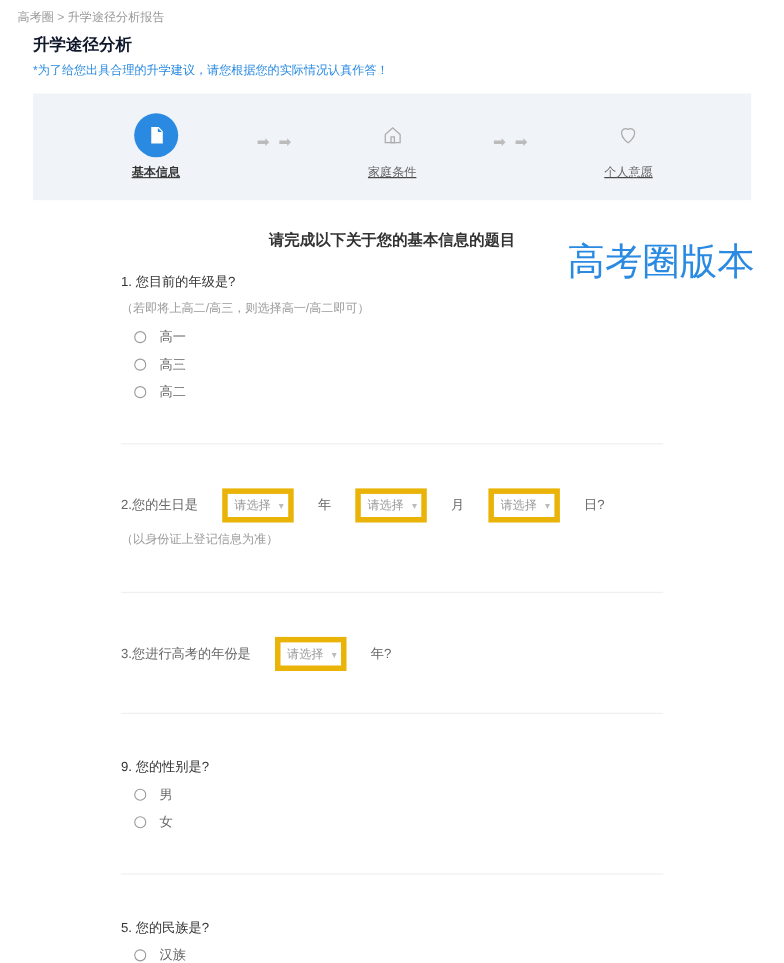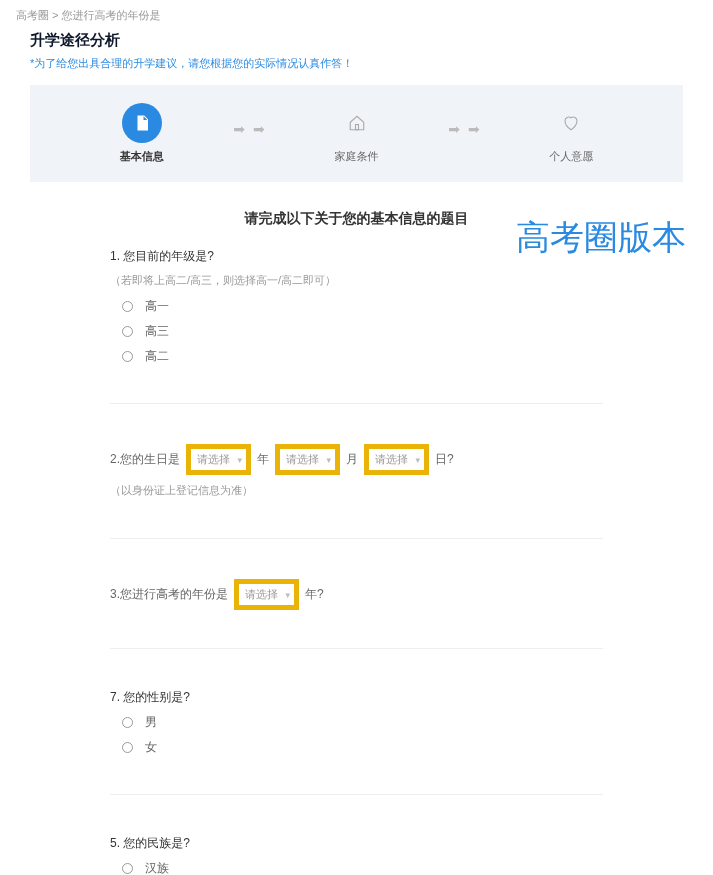--- a/index.html
+++ b/index.html
@@ -3,53 +3,53 @@
   <meta charset="utf-8">
   <style>
     * { box-sizing: border-box; margin: 0; padding: 0; }
     body { font-family: "Microsoft YaHei", Arial, sans-serif; font-size: 12px; color: #333; background: #fff; width: 713px; }
     .breadcrumb { padding: 8px 16px; color: #999; font-size: 11px; }
     .breadcrumb span { color: #999; }
     .main { padding: 0 30px 40px; }
     .title { font-size: 15px; font-weight: bold; color: #0f172a; margin-bottom: 6px; }
     .subtitle { font-size: 11px; color: #2a8ae2; margin-bottom: 14px; }
     .steps { background: #f0f4f8; padding: 18px 24px; display: flex; align-items: center; justify-content: space-around; }
-    .step { display: flex; flex-direction: column; align-items: center; flex: 1; }
+    .step { display: flex; flex-direction: column; align-items: center; flex: 1; text-decoration: underline; }
     .step-icon { width: 40px; height: 40px; border-radius: 50%; display: flex; align-items: center; justify-content: center; margin-bottom: 6px; }
     .step-icon.active { background: #2a8ae2; color: #fff; }
     .step-icon.inactive { color: #aaa; }
     .step-icon svg { width: 18px; height: 18px; }
     .step-label { font-size: 11px; color: #666; }
     .step.active .step-label { color: #333; font-weight: bold; }
     .step.active { position: relative; }
     .arrow { color: #bbb; font-size: 14px; flex: 0 0 auto; padding: 0 4px; margin-top: -10px; }
     .section-title { text-align: center; font-size: 14px; font-weight: bold; margin: 28px 0 20px; }
     .question { margin: 0 80px 40px; padding-bottom: 30px; border-bottom: 1px solid #eee; }
     .question:last-child { border-bottom: none; padding-bottom: 10px; margin-bottom: 10px; }
     .q-title { font-size: 12px; color: #333; margin-bottom: 8px; }
     .q-hint { font-size: 11px; color: #999; margin-bottom: 10px; }
     .radio-row { display: flex; align-items: center; margin: 8px 0 8px 12px; }
     .radio { width: 11px; height: 11px; border: 1px solid #999; border-radius: 50%; margin-right: 12px; flex-shrink: 0; }
     .radio-label { font-size: 12px; color: #666; }
-    .inline-row { display: flex; align-items: center; flex-wrap: wrap; gap: 6px; margin-bottom: 8px; }
+    .inline-row { display: flex; align-items: center; flex-wrap: wrap; gap: 22px; margin-bottom: 8px; }
     .select-box { border: 5px solid #eab308; padding: 3px 16px 3px 6px; font-size: 11px; color: #999; position: relative; background: #fff; min-width: 48px; display: inline-flex; align-items: center; }
     .select-box::after { content: "▾"; position: absolute; right: 4px; color: #bbb; font-size: 9px; }
     .inline-text { font-size: 12px; color: #666; }
     .watermark { position: absolute; right: 27px; top: 215px; font-size: 34px; color: #2a8ae2; font-weight: normal; }
     .container { position: relative; }
   </style>
 </head>
 <body>
 
 <div class="container">
 
   <div class="breadcrumb">
     <span>高考圈</span>
     <span>&gt;</span>
-    <span>您进行高考的年份是</span>
+    <span>升学途径分析报告</span>
   </div>
 
   <div class="main">
     <div class="title">升学途径分析</div>
     <div class="subtitle">*为了给您出具合理的升学建议，请您根据您的实际情况认真作答！</div>
 
     <div class="steps">
       <div class="step active">
         <div class="step-icon active">
           <svg viewBox="0 0 24 24" fill="currentColor">
@@ -120,21 +120,21 @@
 
     <div class="question">
       <div class="inline-row">
         <span class="inline-text">3.您进行高考的年份是</span>
         <span class="select-box">请选择</span>
         <span class="inline-text">年?</span>
       </div>
     </div>
 
     <div class="question">
-      <div class="q-title">7. 您的性别是?</div>
+      <div class="q-title">9. 您的性别是?</div>
       <div class="radio-row">
           <span class="radio"></span>
           <span class="radio-label">男</span>
         </div>
       <div class="radio-row">
           <span class="radio"></span>
           <span class="radio-label">女</span>
         </div>
     </div>
 

